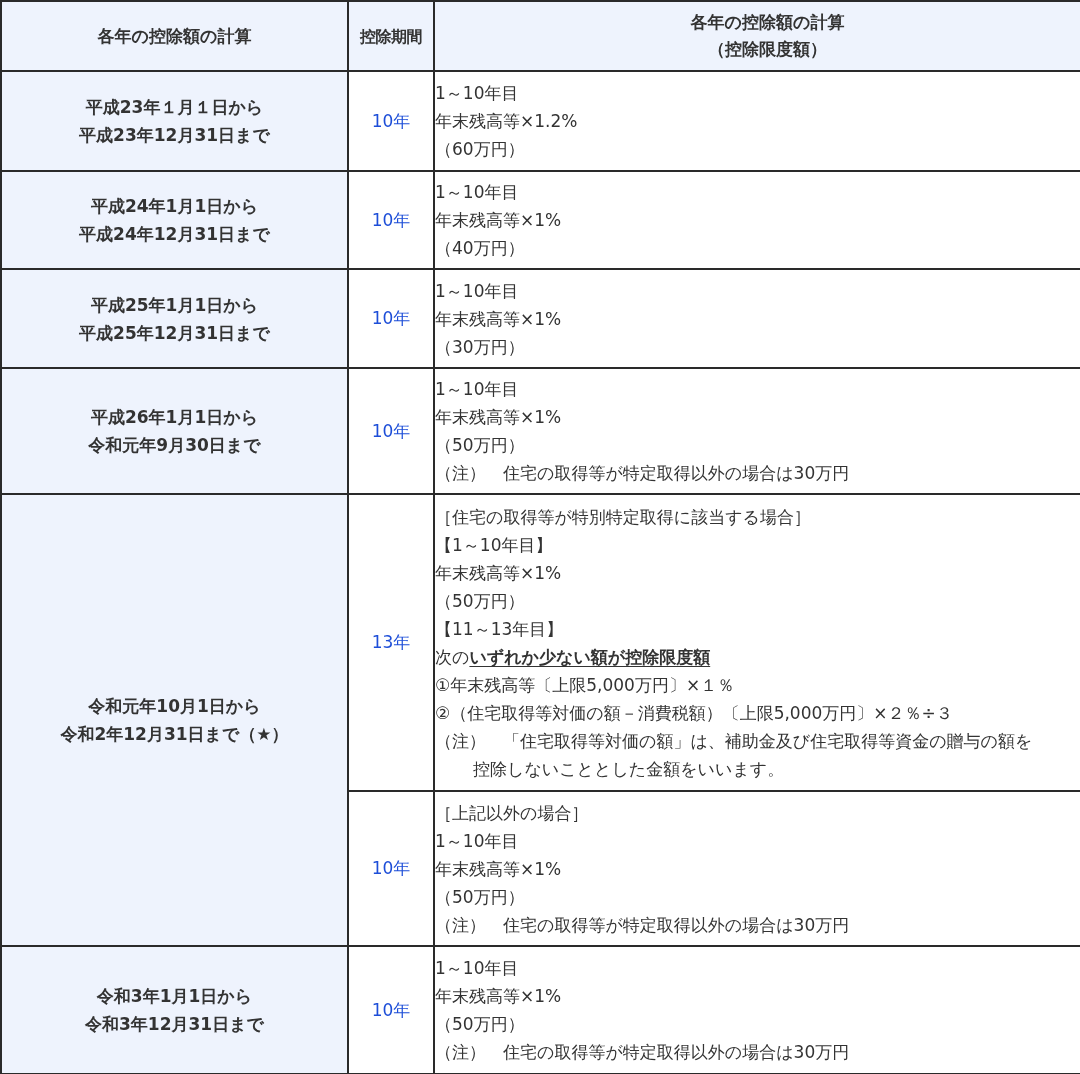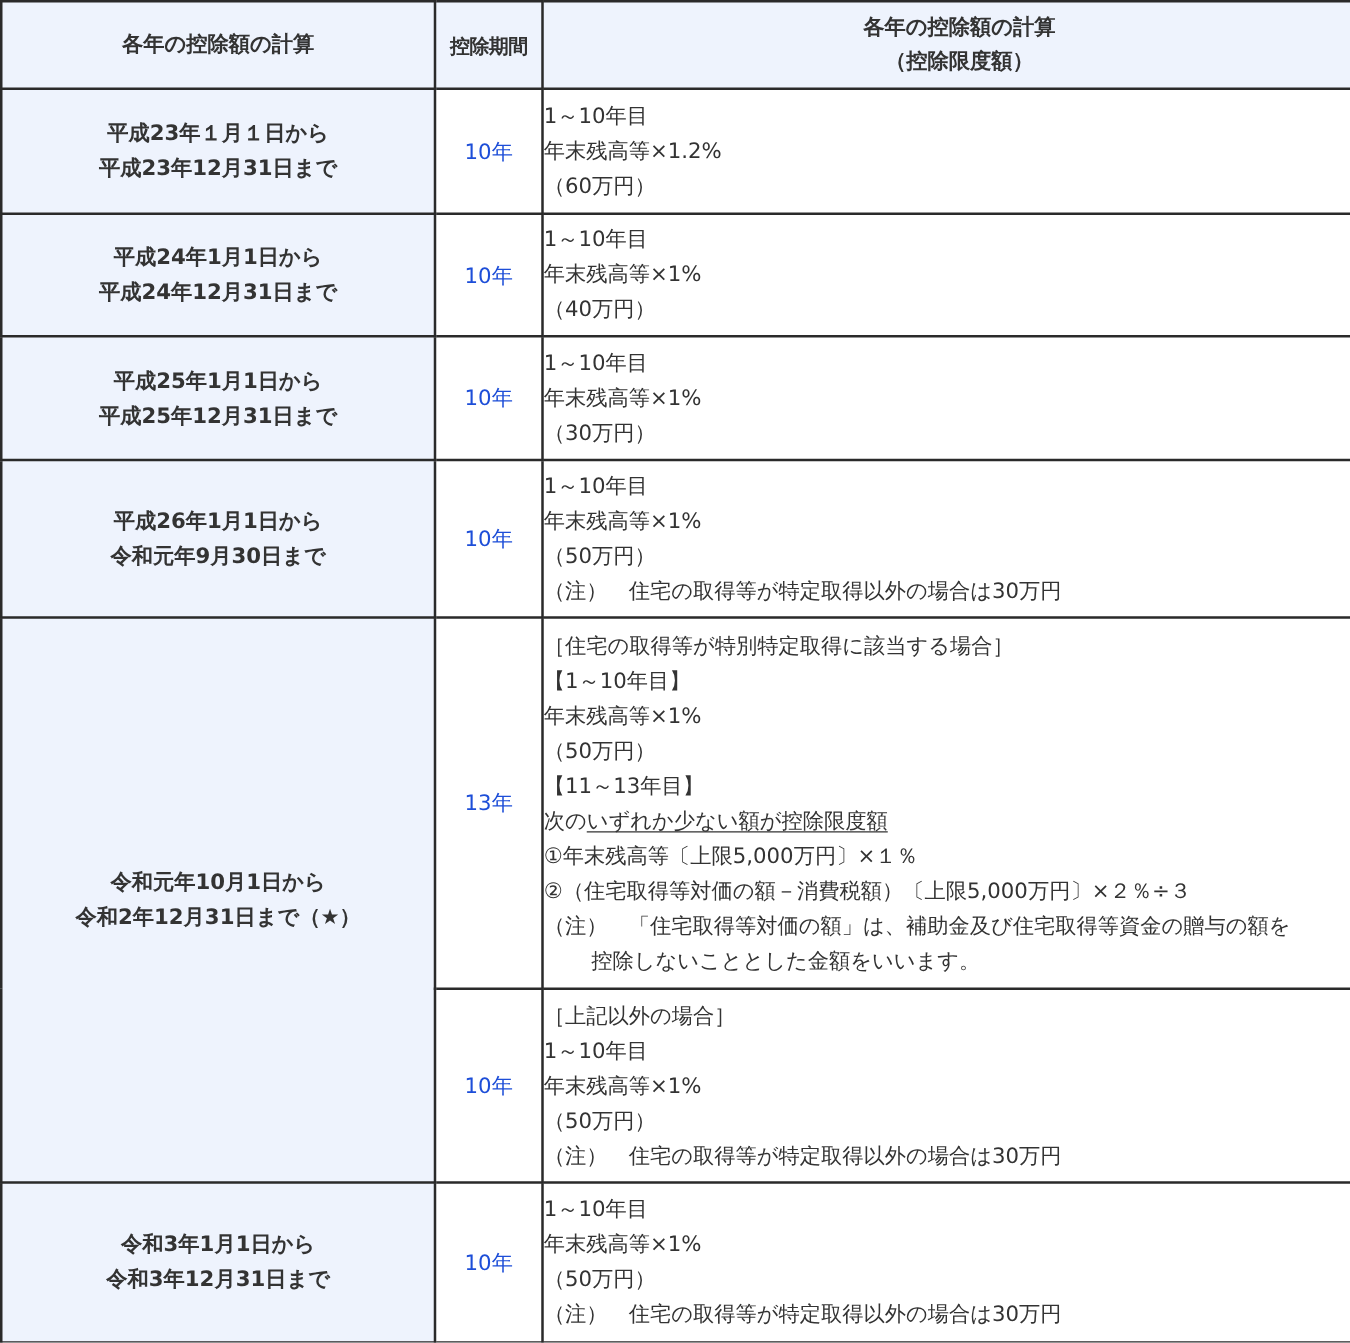--- a/index.html
+++ b/index.html
@@ -60,21 +60,21 @@
       text-align: left;
       font-size: 17px;
       line-height: 28px;
       padding: 5px 0 4px 2px;
       background: #ffffff;
       color: #333333;
       white-space: nowrap;
     }
     .line { display: block; }
     .indent { padding-left: 38px; }
-    .u { text-decoration: underline; text-underline-offset: 3px; }
+    .u { text-decoration: underline; text-underline-offset: 3px; font-weight: bold; }
     tr.r1 { height: 100px; }
     tr.r2 { height: 98px; }
     tr.r3 { height: 99px; }
     tr.r4 { height: 126px; }
     tr.r5a { height: 297px; }
     tr.r5b { height: 155px; }
     tr.r6 { height: 128px; }
   </style>
 </head>
 <body>

